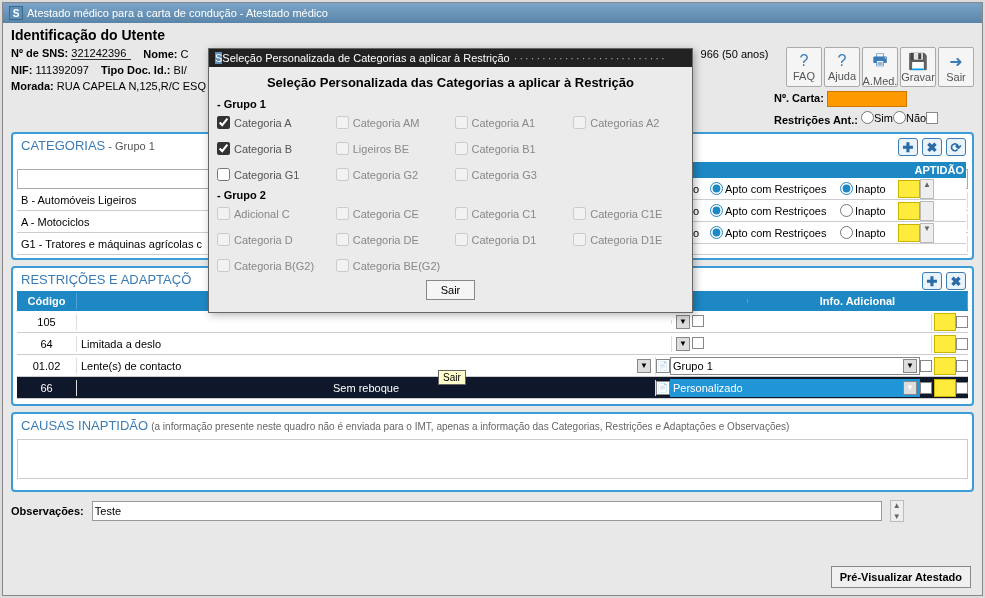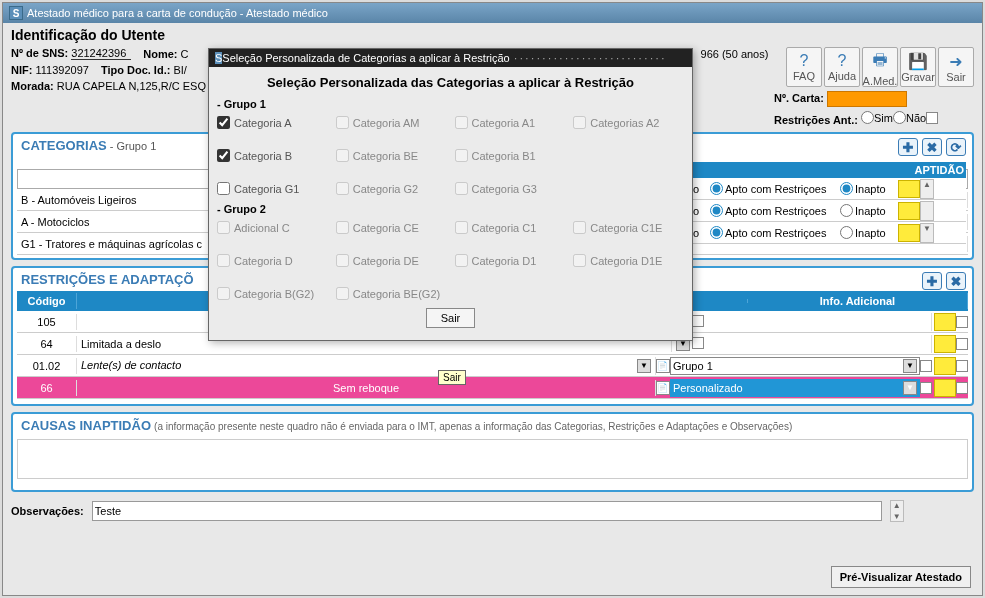--- a/index.html
+++ b/index.html
@@ -12,44 +12,44 @@
 .ident-title { font-weight: bold; font-size: 14px; margin-right: 20px; }
 .toolbar { margin-left: auto; display: flex; gap: 2px; }
 .tbtn { width: 36px; height: 40px; background: #f5f5f5; border: 1px solid #aaa; border-radius: 2px; display: flex; flex-direction: column; align-items: center; justify-content: center; font-size: 9px; color: #555; cursor: pointer; }
 .tbtn .ticon { font-size: 16px; color: #3b7cb5; }
 .field { margin-right: 12px; }
 .field b { font-weight: bold; }
 .underline { border-bottom: 1px solid #333; display: inline-block; min-width: 60px; }
 .carta-box { background: #ff9900; border: 1px solid #cc7700; width: 80px; height: 16px; display: inline-block; vertical-align: middle; }
 .radio-group { display: inline-flex; align-items: center; }
 .panel { border: 2px solid #3b9cd6; border-radius: 4px; margin-top: 6px; padding: 4px; background: #fff; position: relative; }
-.panel-title { font-weight: bold; color: #3b7cb5; font-size: 13px; margin-left: 4px; margin-bottom: 2px; display: inline; }
+.panel-title { font-weight: normal; color: #3b7cb5; font-size: 13px; margin-left: 4px; margin-bottom: 2px; display: inline; }
 .panel-sub { color: #555; font-size: 11px; }
 .cat-toolbar { position: absolute; right: 6px; top: 4px; display: flex; gap: 4px; }
 .icon-btn { width: 20px; height: 18px; border: 1px solid #3b7cb5; border-radius: 3px; background: #eaf3fa; color: #2a6aa5; display: flex; align-items: center; justify-content: center; font-weight: bold; font-size: 13px; cursor: pointer; }
 .grid-header { background: #1e88c5; color: #fff; display: flex; align-items: center; height: 20px; font-weight: bold; }
 .grid-header .cell { border-right: 1px solid #4da5d8; padding: 2px 4px; text-align: center; }
 .grid-row { display: flex; align-items: center; height: 22px; border-bottom: 1px solid #ccc; background: #fff; }
 .grid-row .cell { border-right: 1px solid #ddd; padding: 2px 4px; }
-.grid-row.selected { background: #ec4899; color: #fff; }
+.grid-row.selected { background: #0f172a; color: #fff; }
 .apt-header { background: #1e88c5; color: #fff; text-align: right; font-weight: bold; padding: 2px; }
 .apt-row { display: flex; align-items: center; height: 22px; background: #fff; border-bottom: 1px solid #ccc; }
 .apt-cell { padding: 0 4px; display: flex; align-items: center; gap: 2px; }
 .apt-radio { accent-color: #1e88c5; }
 .yellow-box { width: 22px; height: 18px; background: #ffeb3b; border: 1px solid #ccb300; margin-left: 2px; }
 .causas-text { color: #666; font-size: 10px; }
 .obs-input { width: 790px; height: 20px; border: 1px solid #999; padding: 2px; background: #fff; }
 .prev-btn { position: absolute; right: 14px; bottom: 10px; padding: 4px 8px; background: #f0f0f0; border: 1px solid #888; font-weight: bold; cursor: pointer; }
 .modal { position: absolute; left: 208px; top: 48px; width: 485px; background: #ebebeb; border: 1px solid #666; box-shadow: 2px 2px 8px rgba(0,0,0,0.3); z-index: 100; }
 .modal-title { background: #222; color: #fff; padding: 3px 6px; display: flex; align-items: center; font-size: 12px; }
 .modal-title .s-icon { background: #5b8fb9; }
 .modal-body { padding: 8px; }
 .modal-heading { font-weight: bold; text-align: center; font-size: 13px; margin-bottom: 8px; }
 .group-label { font-weight: bold; margin: 6px 0; }
-.cb-grid { display: grid; grid-template-columns: repeat(4, 1fr); gap: 20px 8px; margin-bottom: 8px; }
+.cb-grid { display: grid; grid-template-columns: repeat(4, 1fr); gap: 13px 8px; margin-bottom: 8px; }
 .cb-item { display: flex; align-items: center; gap: 4px; color: #555; }
 .cb-item input { accent-color: #333; }
 .cb-item.disabled { color: #888; }
 .modal-sair { display: block; margin: 8px auto 4px; padding: 3px 14px; border: 1px solid #888; background: #f5f5f5; cursor: pointer; }
 .tooltip { position: absolute; left: 438px; top: 370px; background: #ffffcc; border: 1px solid #666; padding: 1px 4px; font-size: 10px; z-index: 200; }
 .dotted-line { color: #aaa; letter-spacing: 2px; }
 .scrollbar-v { width: 14px; background: #eee; border: 1px solid #bbb; display: flex; flex-direction: column; justify-content: space-between; align-items: center; }
 .scroll-arrow { font-size: 8px; color: #666; cursor: pointer; }
 .right-stack { display: flex; flex-direction: column; }
 .dd-arrow { width: 14px; height: 14px; background: #ddd; border: 1px solid #888; display: inline-flex; align-items: center; justify-content: center; font-size: 8px; }
@@ -227,21 +227,21 @@
         <span class="cell" style="flex:1;">Limitada a deslo</span>
         <span class="cell" style="width:260px; display:flex; gap:2px;">
             <span class="dd-arrow">▼</span>
             <span class="small-checkbox"></span>
           </span>
         <span class="yellow-box"></span>
         <span class="small-checkbox"></span>
       </div>
       <div class="grid-row">
         <span class="cell" style="width:60px; text-align:center;">01.02</span>
-        <span class="cell" style="flex:1; display:flex; align-items:flex-start; justify-content:space-between;font-style:italic;">
+        <span class="cell" style="flex:1; display:flex; align-items:center; justify-content:space-between;">
             <span>Lente(s) de contacto</span>
             <span class="dd-arrow">▼</span>
           </span>
         <span class="icon-doc">📄</span>
         <div class="restr-item-dd">
             <span>Grupo 1</span>
             <span class="dd-arrow">▼</span>
           </div>
         <span class="small-checkbox"></span>
         <span class="yellow-box"></span>
@@ -306,21 +306,21 @@
       <label class="cb-item disabled">
           <input type="checkbox" disabled="" style="">
           <span>Categorias A2</span>
         </label>
       <label class="cb-item">
           <input type="checkbox" checked="" style="">
           <span>Categoria B</span>
         </label>
       <label class="cb-item disabled">
           <input type="checkbox" disabled="" style="">
-          <span>Categoria BE</span>
+          <span>Ligeiros BE</span>
         </label>
       <label class="cb-item disabled">
           <input type="checkbox" disabled="" style="">
           <span>Categoria B1</span>
         </label>
       <span></span>
       <label class="cb-item">
           <input type="checkbox" style="">
           <span>Categoria G1</span>
         </label>

